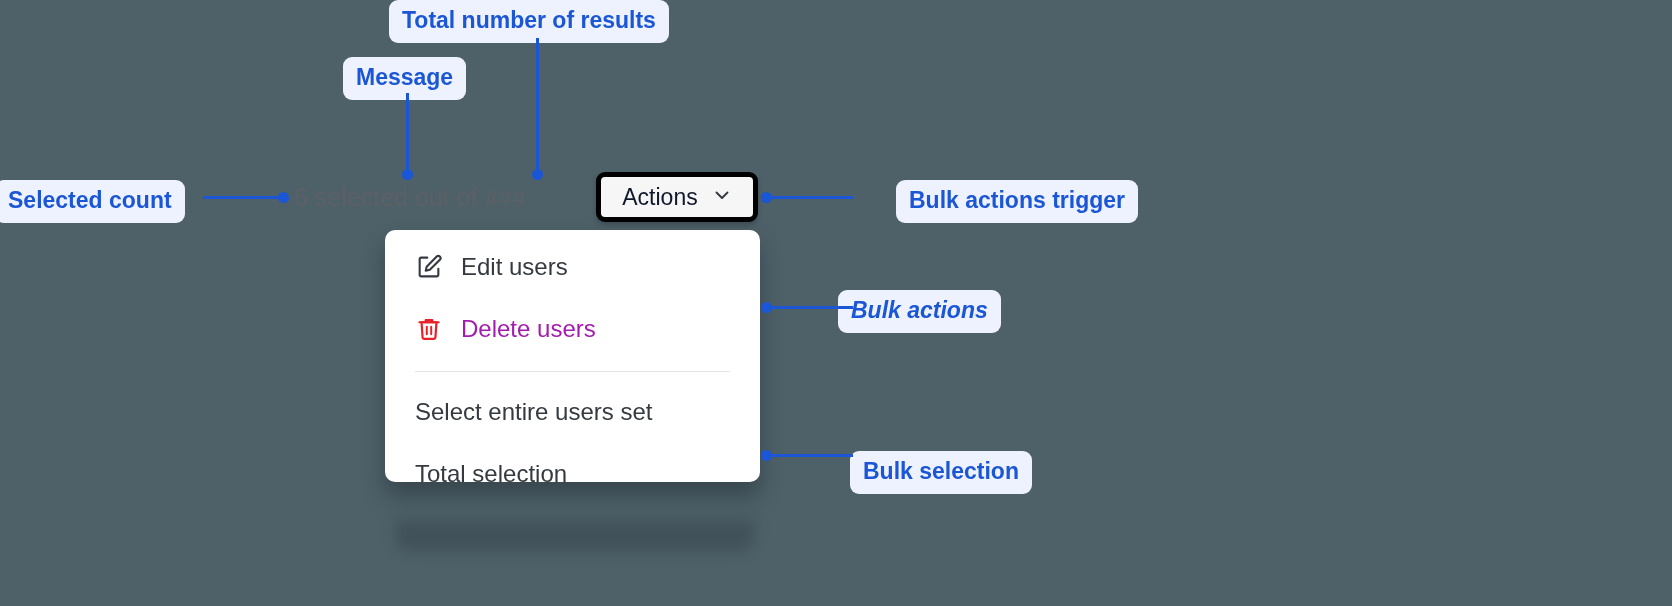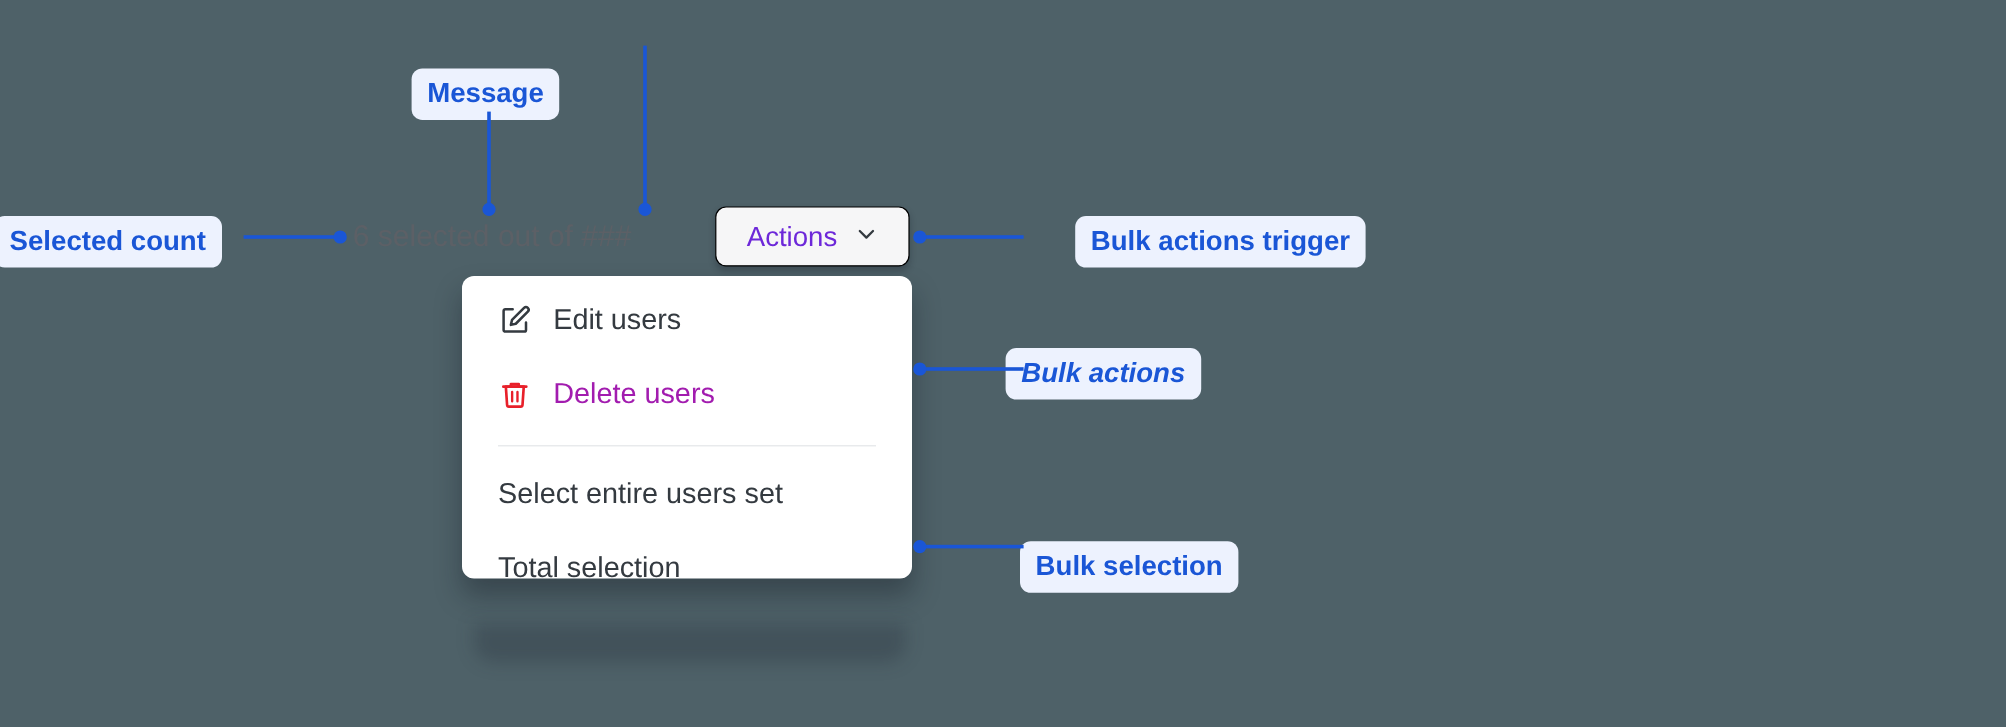--- a/index.html
+++ b/index.html
@@ -38,28 +38,28 @@
     font-size:25px;
     line-height:1;
     white-space:nowrap;
   }
 
   .actions-btn{
     position:absolute;
     left:596px; top:172px;
     width:162px; height:50px;
     background:#f6f6f7;
-    border:1px solid #000000;
+    border:5px solid #000000;
     border-radius:9px;
     box-shadow:0 3px 5px rgba(20,25,35,.28);
     display:flex;
     align-items:center;
     justify-content:center;
     gap:14px;
-    color:#6d28d9;
+    color:#0f172a;
     font-size:23px;
   }
   .chev{ display:block; }
 
   .menu{
     position:absolute;
     left:385px; top:230px;
     width:375px; height:252px;
     background:#ffffff;
     border-radius:10px;
@@ -141,20 +141,21 @@
 
     <div class="menu-item">
       <span class="mlabel">Select entire users set</span>
     </div>
 
     <div class="menu-item">
       <span class="mlabel">Total selection</span>
     </div>
   </div>
 
+  <div class="badge" style="left:389px; top:0px;">Total number of results</div>
   <div class="line-v" style="left:536px; top:38px; height:135px;"></div>
   <div class="dot" style="left:532px; top:169px;"></div>
 
   <div class="badge" style="left:343px; top:57px;">Message</div>
   <div class="line-v" style="left:406px; top:93px; height:80px;"></div>
   <div class="dot" style="left:402px; top:169px;"></div>
 
   <div class="badge" style="left:-5px; top:180px;">Selected count</div>
   <div class="line-h" style="left:203px; top:196px; width:82px;"></div>
   <div class="dot" style="left:278px; top:192px;"></div>

